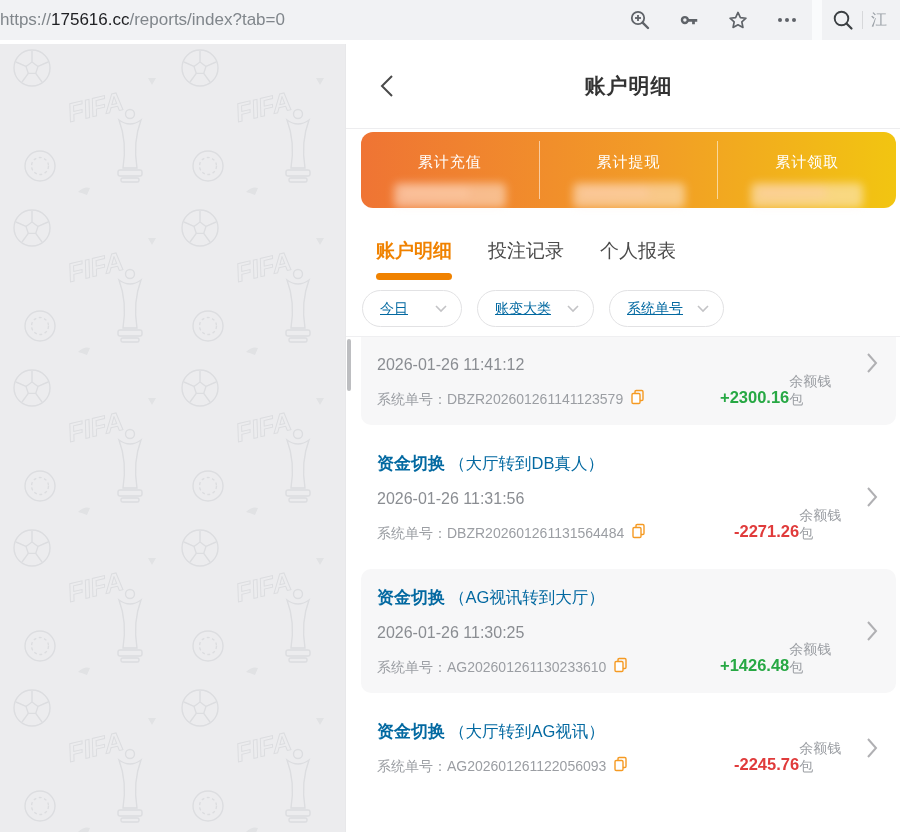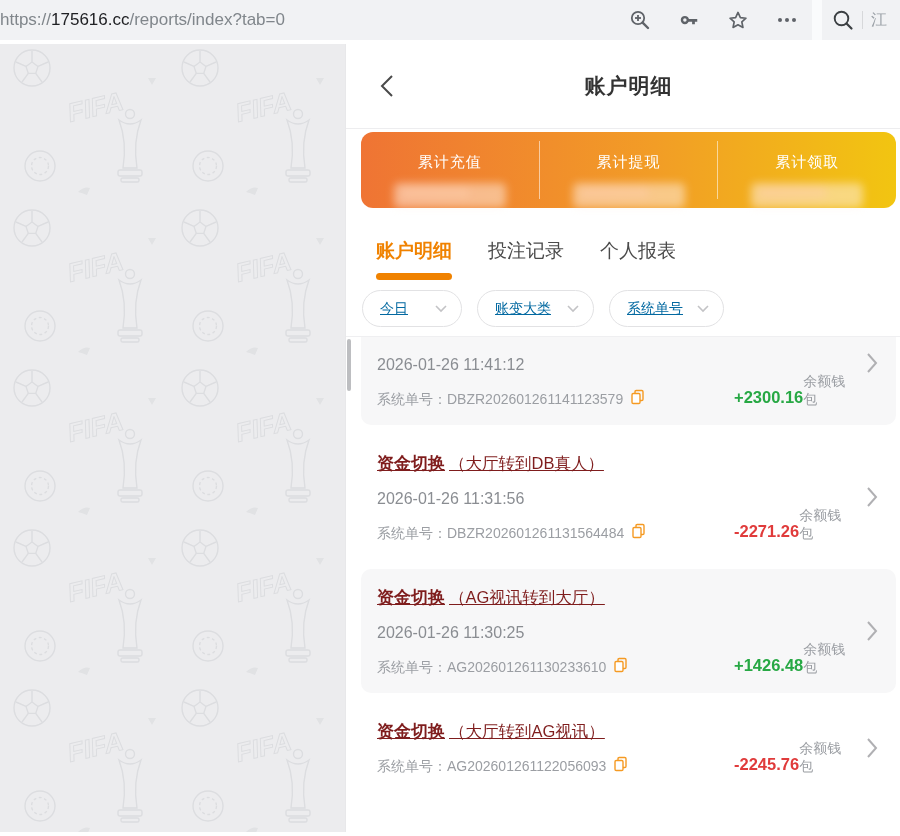--- a/index.html
+++ b/index.html
@@ -63,23 +63,23 @@
   .pill-chevron{ margin-left:14px; display:flex; }
   .pill-1{ width:100px; } .pill-2{ width:117px; } .pill-3{ width:115px; }
 
   
   .list-viewport{ flex:1 1 auto; overflow:hidden; position:relative; border-top:1px solid #efeff1; }
   .list-scrollbar{ position:absolute; left:1px; top:2px; width:4px; height:52px;
     background:#bdbec1; border-radius:2px; z-index:5; }
   .list-inner{ margin-top:-36px; padding:0 15px; }
   .txn-card{ border-radius:10px; padding:16px 18px 16px 16px; margin-bottom:10px;
     display:flex; align-items:stretch; background:#fff; cursor:pointer; }
-  .txn-card.alt{ background:#f7f7f8; }
+  .txn-card.alt{ background:#f7f7f8;gap:14px; }
   .txn-left{ flex:1; min-width:0; }
-  .txn-title-line{ font-size:17px; color:#7f1d1d; height:24px; line-height:24px; white-space:nowrap;text-decoration:underline; }
+  .txn-title-line{ font-size:17px; color:#0369a1; height:24px; line-height:24px; white-space:nowrap; }
   .txn-title{ font-weight:700; }
   .txn-subtitle{ font-weight:400; font-size:16.5px; margin-left:4px; }
   .txn-date{ margin-top:13px; font-size:16px; color:#8a8d92; height:22px; line-height:22px; }
   .txn-order-line{ margin-top:13px; font-size:14px; color:#9b9ea3; height:20px; line-height:20px;
     display:flex; white-space:nowrap; }
   .copy-icon{ margin-left:7px; display:flex; cursor:pointer; }
   .txn-right{ width:120px; display:flex; flex-direction:row; align-items:flex-end;
     padding-top:0; }
   .txn-amount{ font-size:16.5px; font-weight:600; height:24px; line-height:24px; }
   .txn-amount.positive{ color:#27a844; }

